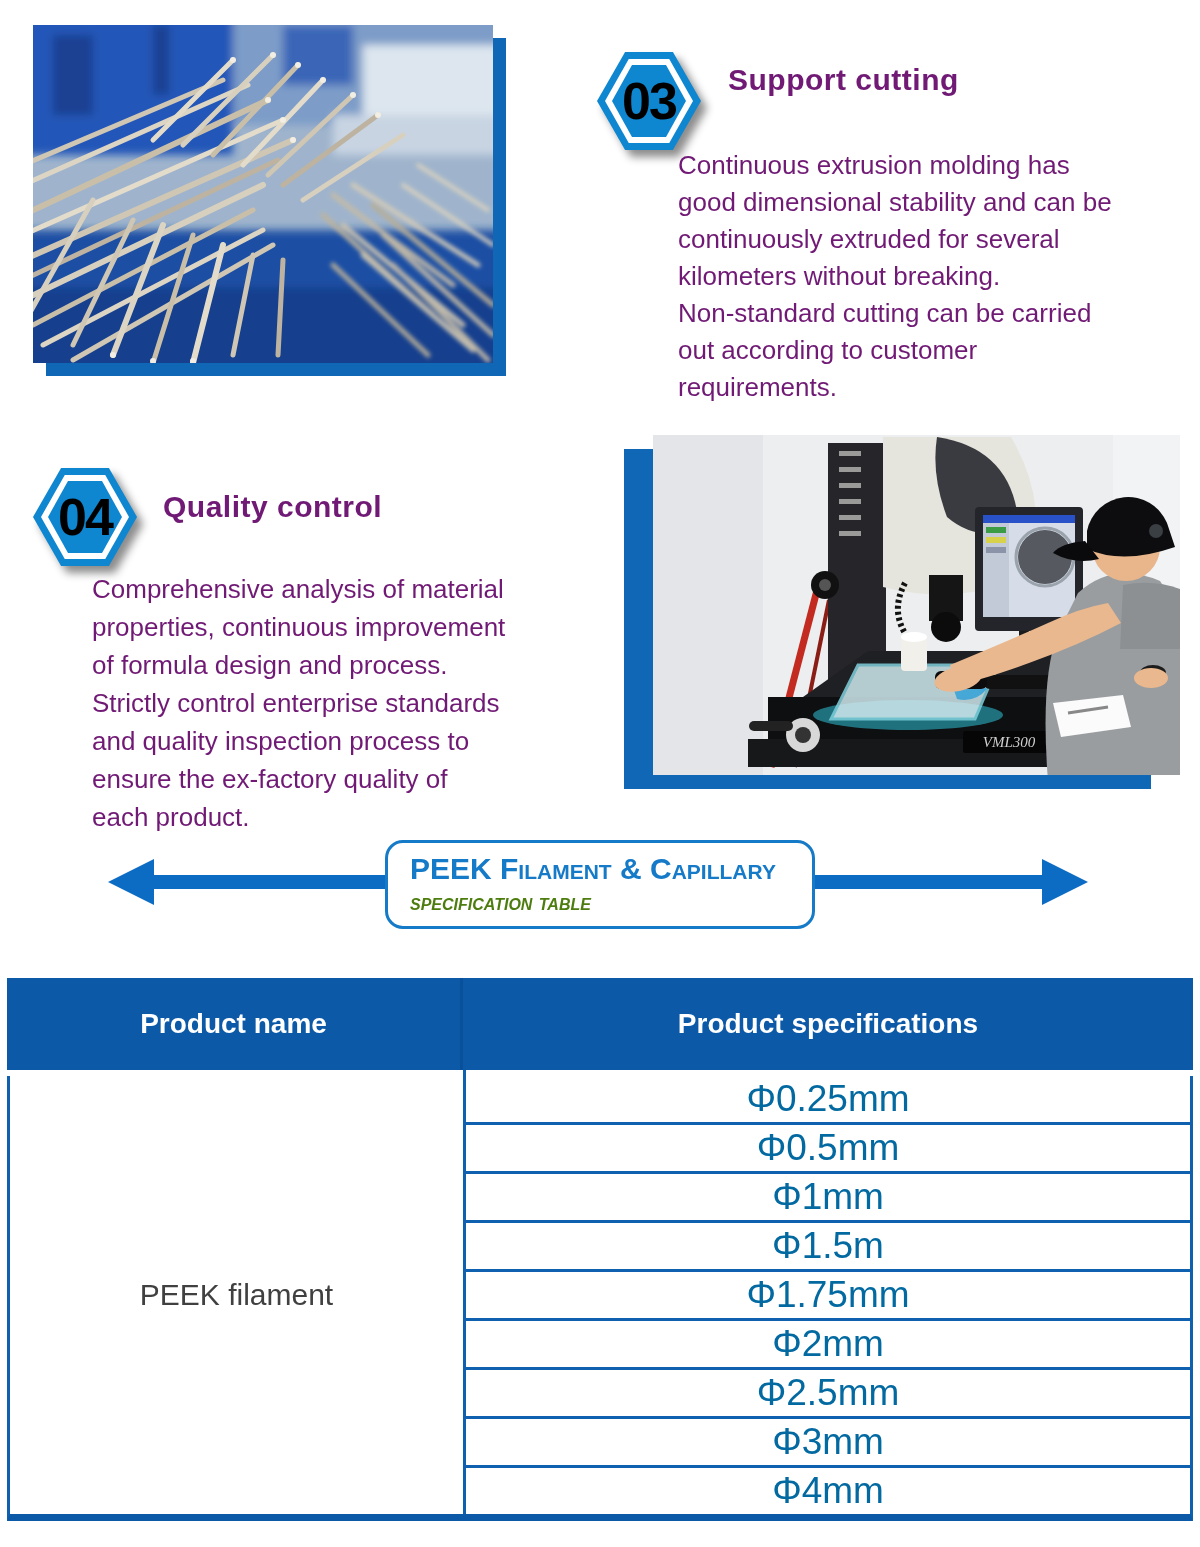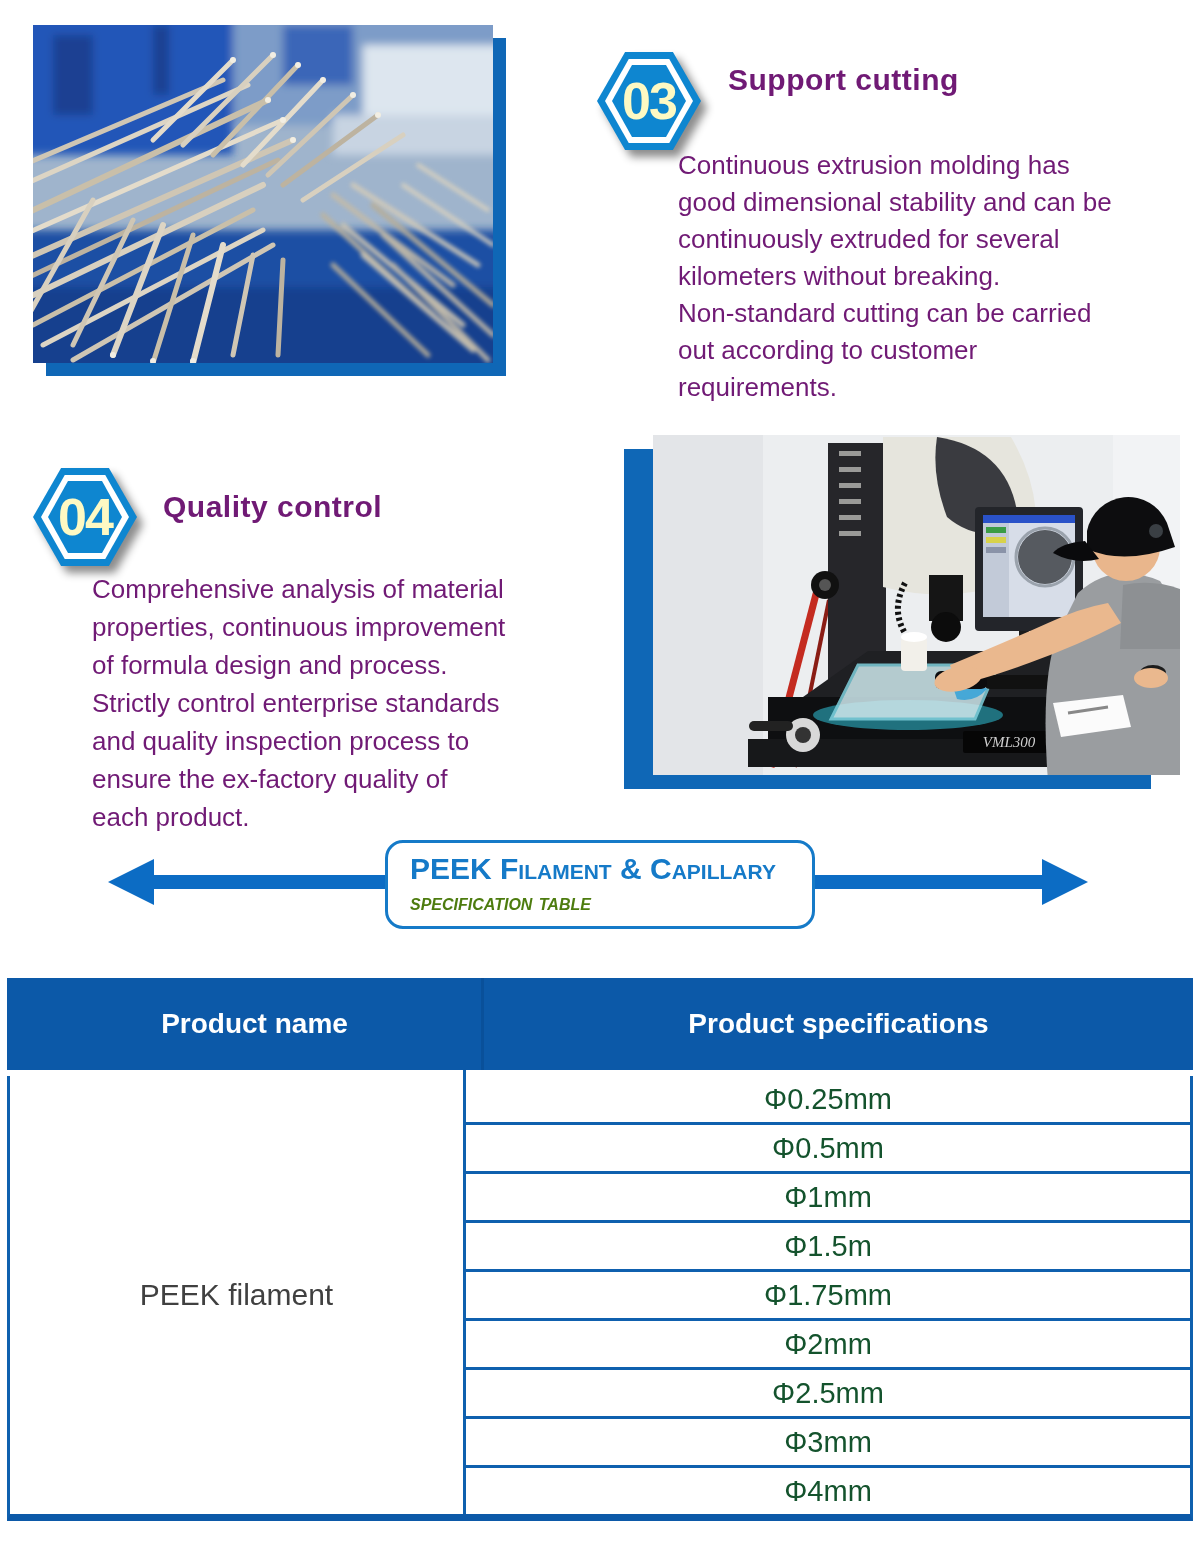--- a/index.html
+++ b/index.html
@@ -16,21 +16,21 @@
   .photo2-shadow{left:624px;top:449px;width:527px;height:340px;}
   .photo2{left:610px;top:435px;width:527px;height:340px;padding-left:43px;}
   
   .hex-wrap{position:absolute;width:104px;height:98px;filter:drop-shadow(6px 7px 4px rgba(0,0,0,0.45));z-index:2;}
   .hex-03{left:597px;top:52px;}
   .hex-04{left:33px;top:468px;}
   .hex{position:absolute;clip-path:polygon(0% 50%,27% 0%,73% 0%,100% 50%,73% 100%,27% 100%);}
   .hex.outer{inset:0;background:#0e86d0;}
   .hex.ring{inset:7px 8px;background:#ffffff;}
   .hex.core{inset:13px 15px;background:#0e86d0;display:flex;align-items:center;justify-content:center;}
-  .hex-num{color:#fef9c3;font-size:52px;font-weight:700;letter-spacing:-2px;line-height:1;}
+  .hex-num{color:#000000;font-size:52px;font-weight:700;letter-spacing:-2px;line-height:1;}
   
   .section-title{position:absolute;font-size:30px;font-weight:700;color:#701a75;letter-spacing:0.5px;z-index:2;}
   .title-03{left:728px;top:63px;}
   .title-04{left:163px;top:490px;}
   .section-body{position:absolute;font-size:26px;color:#701a75;white-space:pre-line;z-index:2;}
   .body-03{left:678px;top:147px;width:510px;line-height:37px;}
   .body-04{left:92px;top:570px;width:525px;line-height:38px;}
   
   .arrow-line{position:absolute;left:150px;top:875px;width:894px;height:14px;background:#0c6cc4;z-index:1;}
   .arrowhead{position:absolute;width:0;height:0;z-index:1;}
@@ -38,31 +38,31 @@
   .arrowhead.right{left:1042px;top:859px;border-top:23px solid transparent;border-bottom:23px solid transparent;border-left:46px solid #0c6cc4;}
   .banner-box{
     position:absolute;left:385px;top:840px;width:430px;height:89px;background:#ffffff;
     border:3px solid #157ac8;border-radius:18px;z-index:3;box-sizing:border-box;
     padding:8px 0 0 22px;
   }
   .banner-line1{font-size:30px;font-variant:small-caps;font-weight:600;color:#157ac8;line-height:36px;}
   .banner-line2{font-size:23px;font-style:italic;font-variant:small-caps;font-weight:600;color:#4d7c0f;line-height:30px;}
   
   .spec-table{position:absolute;left:7px;top:978px;width:1186px;z-index:2;}
-  .t-header{display:flex;height:92px;background:#0c59a8;padding-left:21px;}
+  .t-header{display:flex;height:92px;background:#0c59a8;}
   .t-header .h-cell{display:flex;align-items:center;justify-content:center;color:#ffffff;font-size:28px;font-weight:700;}
   .h-cell.c1{width:456px;border-right:3px solid #09509a;box-sizing:border-box;}
   .h-cell.c2{flex:1;}
   .t-gap{position:relative;height:6px;background:#ffffff;}
   .t-gap .gap-divider{position:absolute;left:456px;top:0;width:3px;height:100%;background:#0f60ae;}
   .t-body{display:flex;border-left:3px solid #0f60ae;border-right:3px solid #0f60ae;border-bottom:7px solid #0c59a8;}
   .name-cell{width:453px;border-right:3px solid #0f60ae;display:flex;align-items:center;justify-content:center;
     font-family:Liberation Sans, sans-serif;font-size:30px;color:#404040;}
   .spec-col{flex:1;}
-  .spec-row{height:46px;line-height:46px;text-align:center;font-size:29px;color:#14532d;border-bottom:3px solid #0f60ae;}
+  .spec-row{height:46px;line-height:46px;text-align:center;font-size:37px;color:#0369a1;border-bottom:3px solid #0f60ae;}
   .spec-row:last-child{border-bottom:none;}
 </style>
 </head>
 <body>
 
 <div class="canvas">
 
   <div class="photo-shadow photo1-shadow"></div>
   <div class="photo photo1">
     <svg width="460" height="338" viewBox="0 0 460 338">

